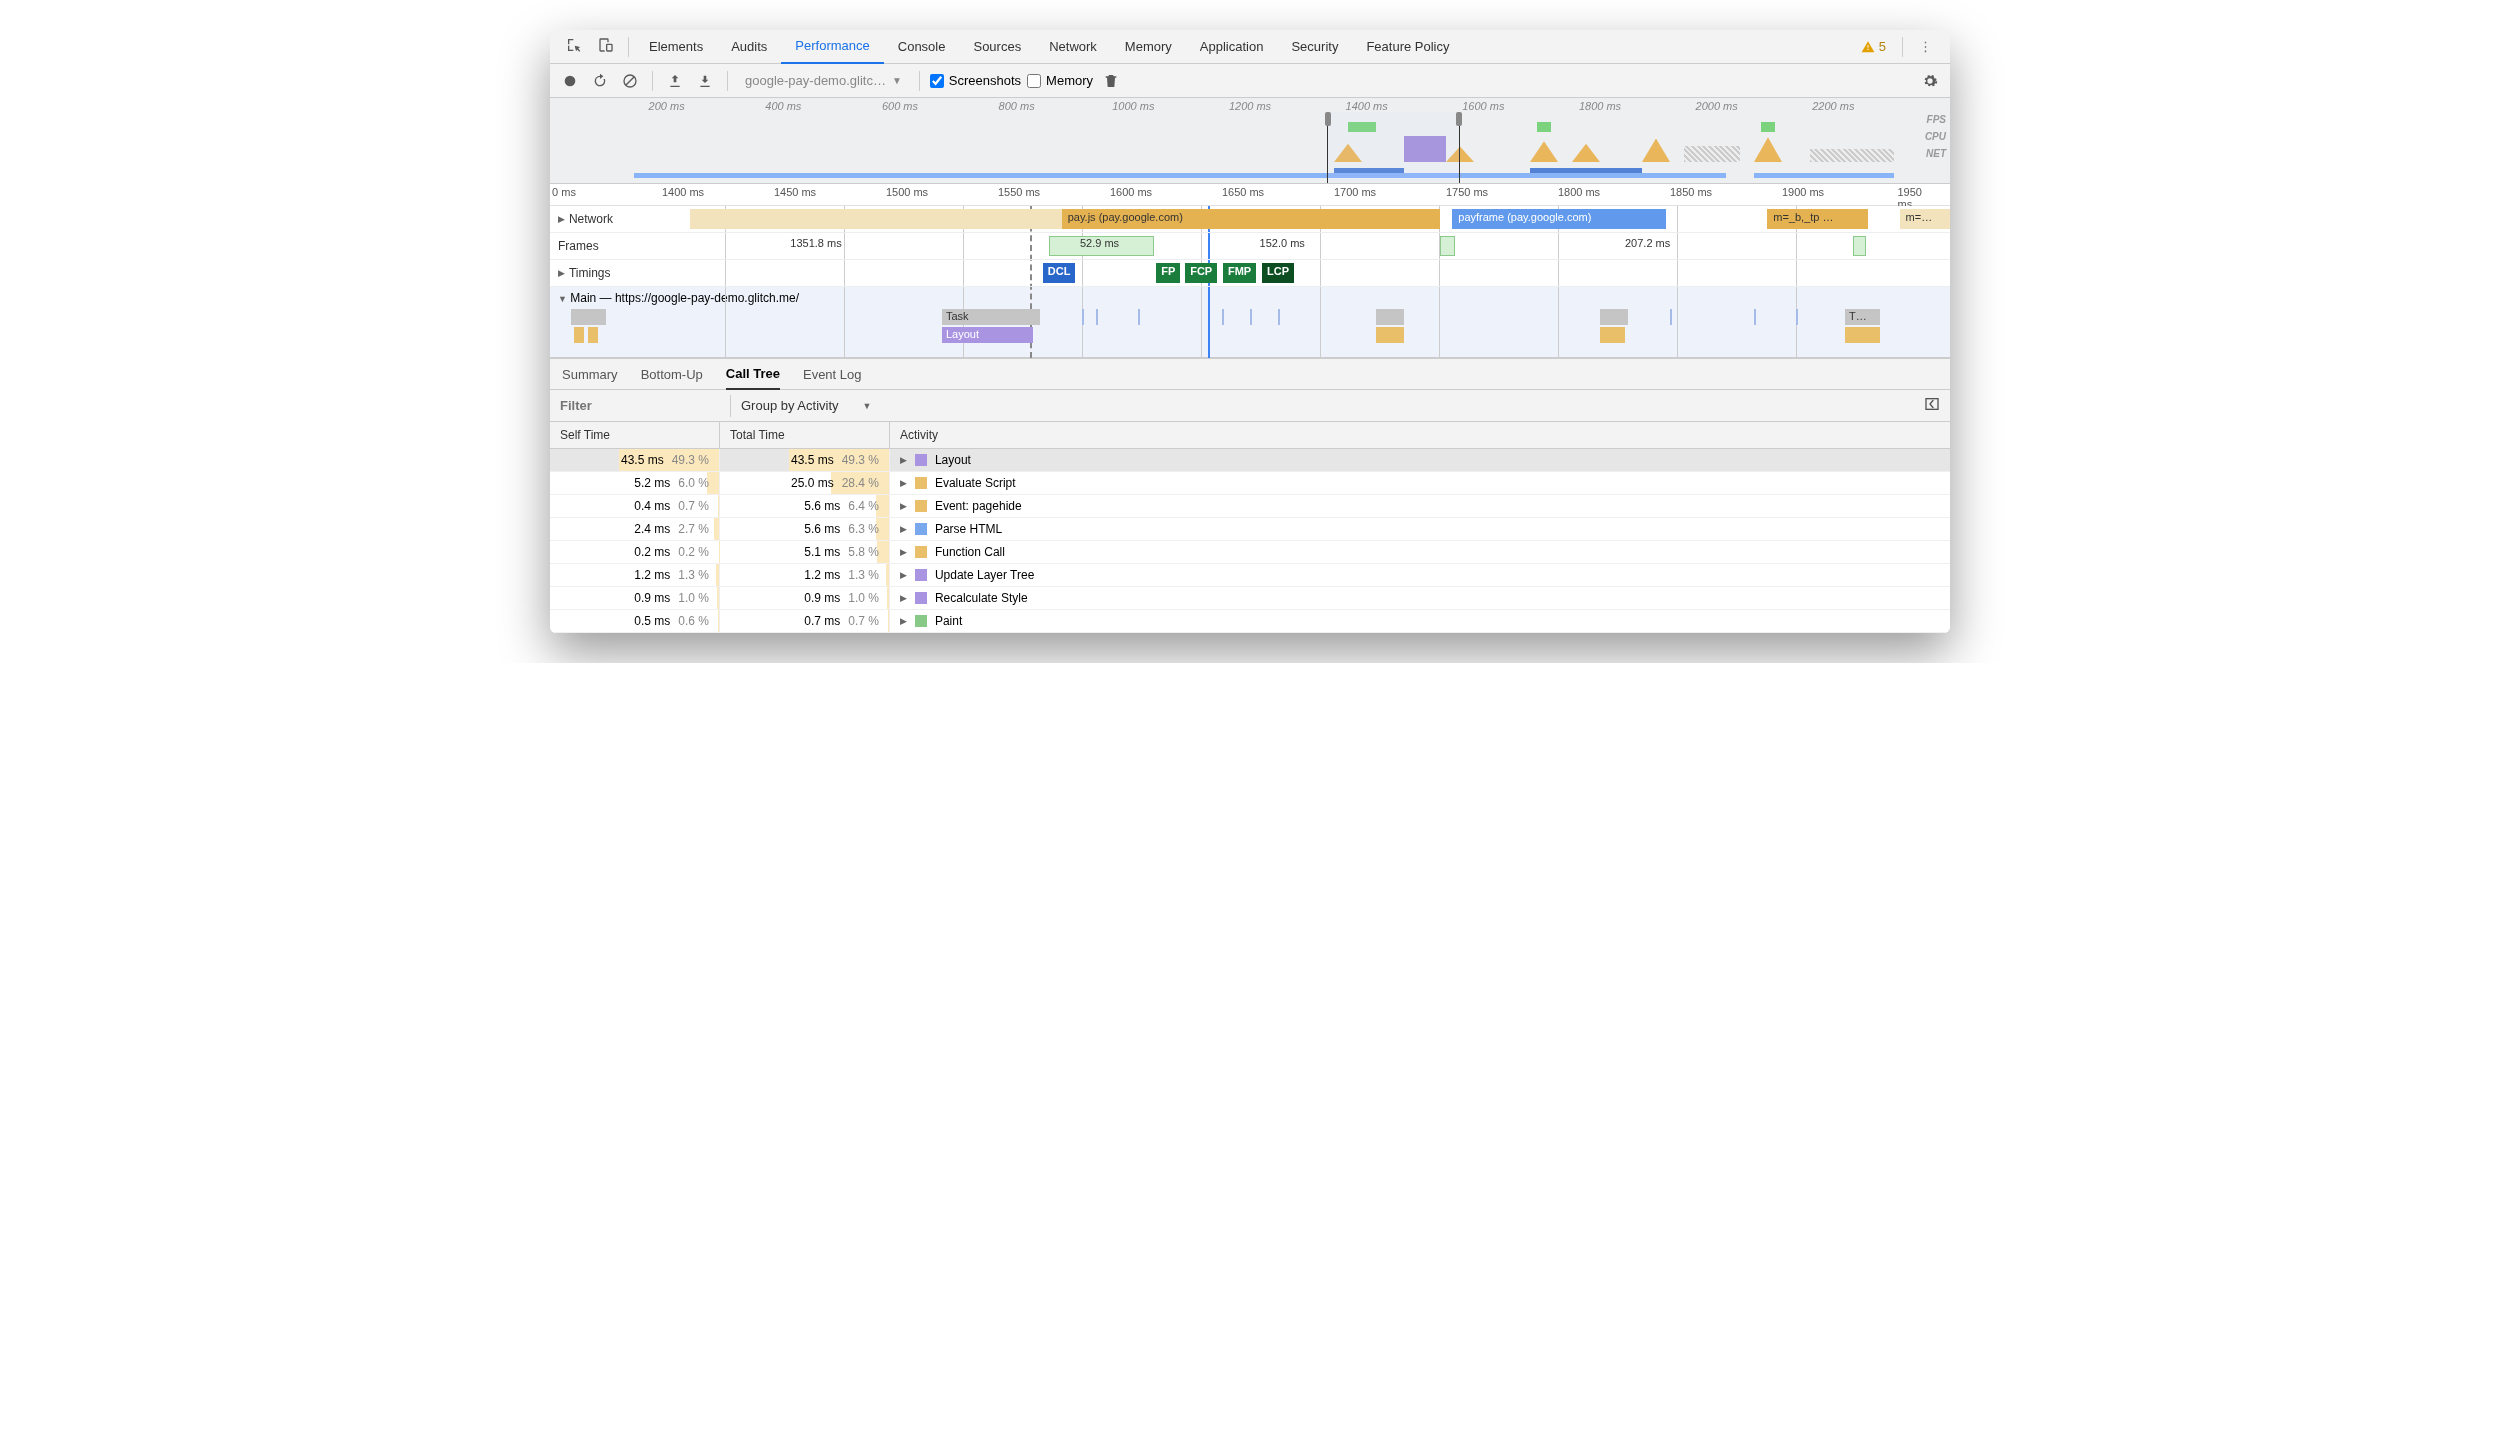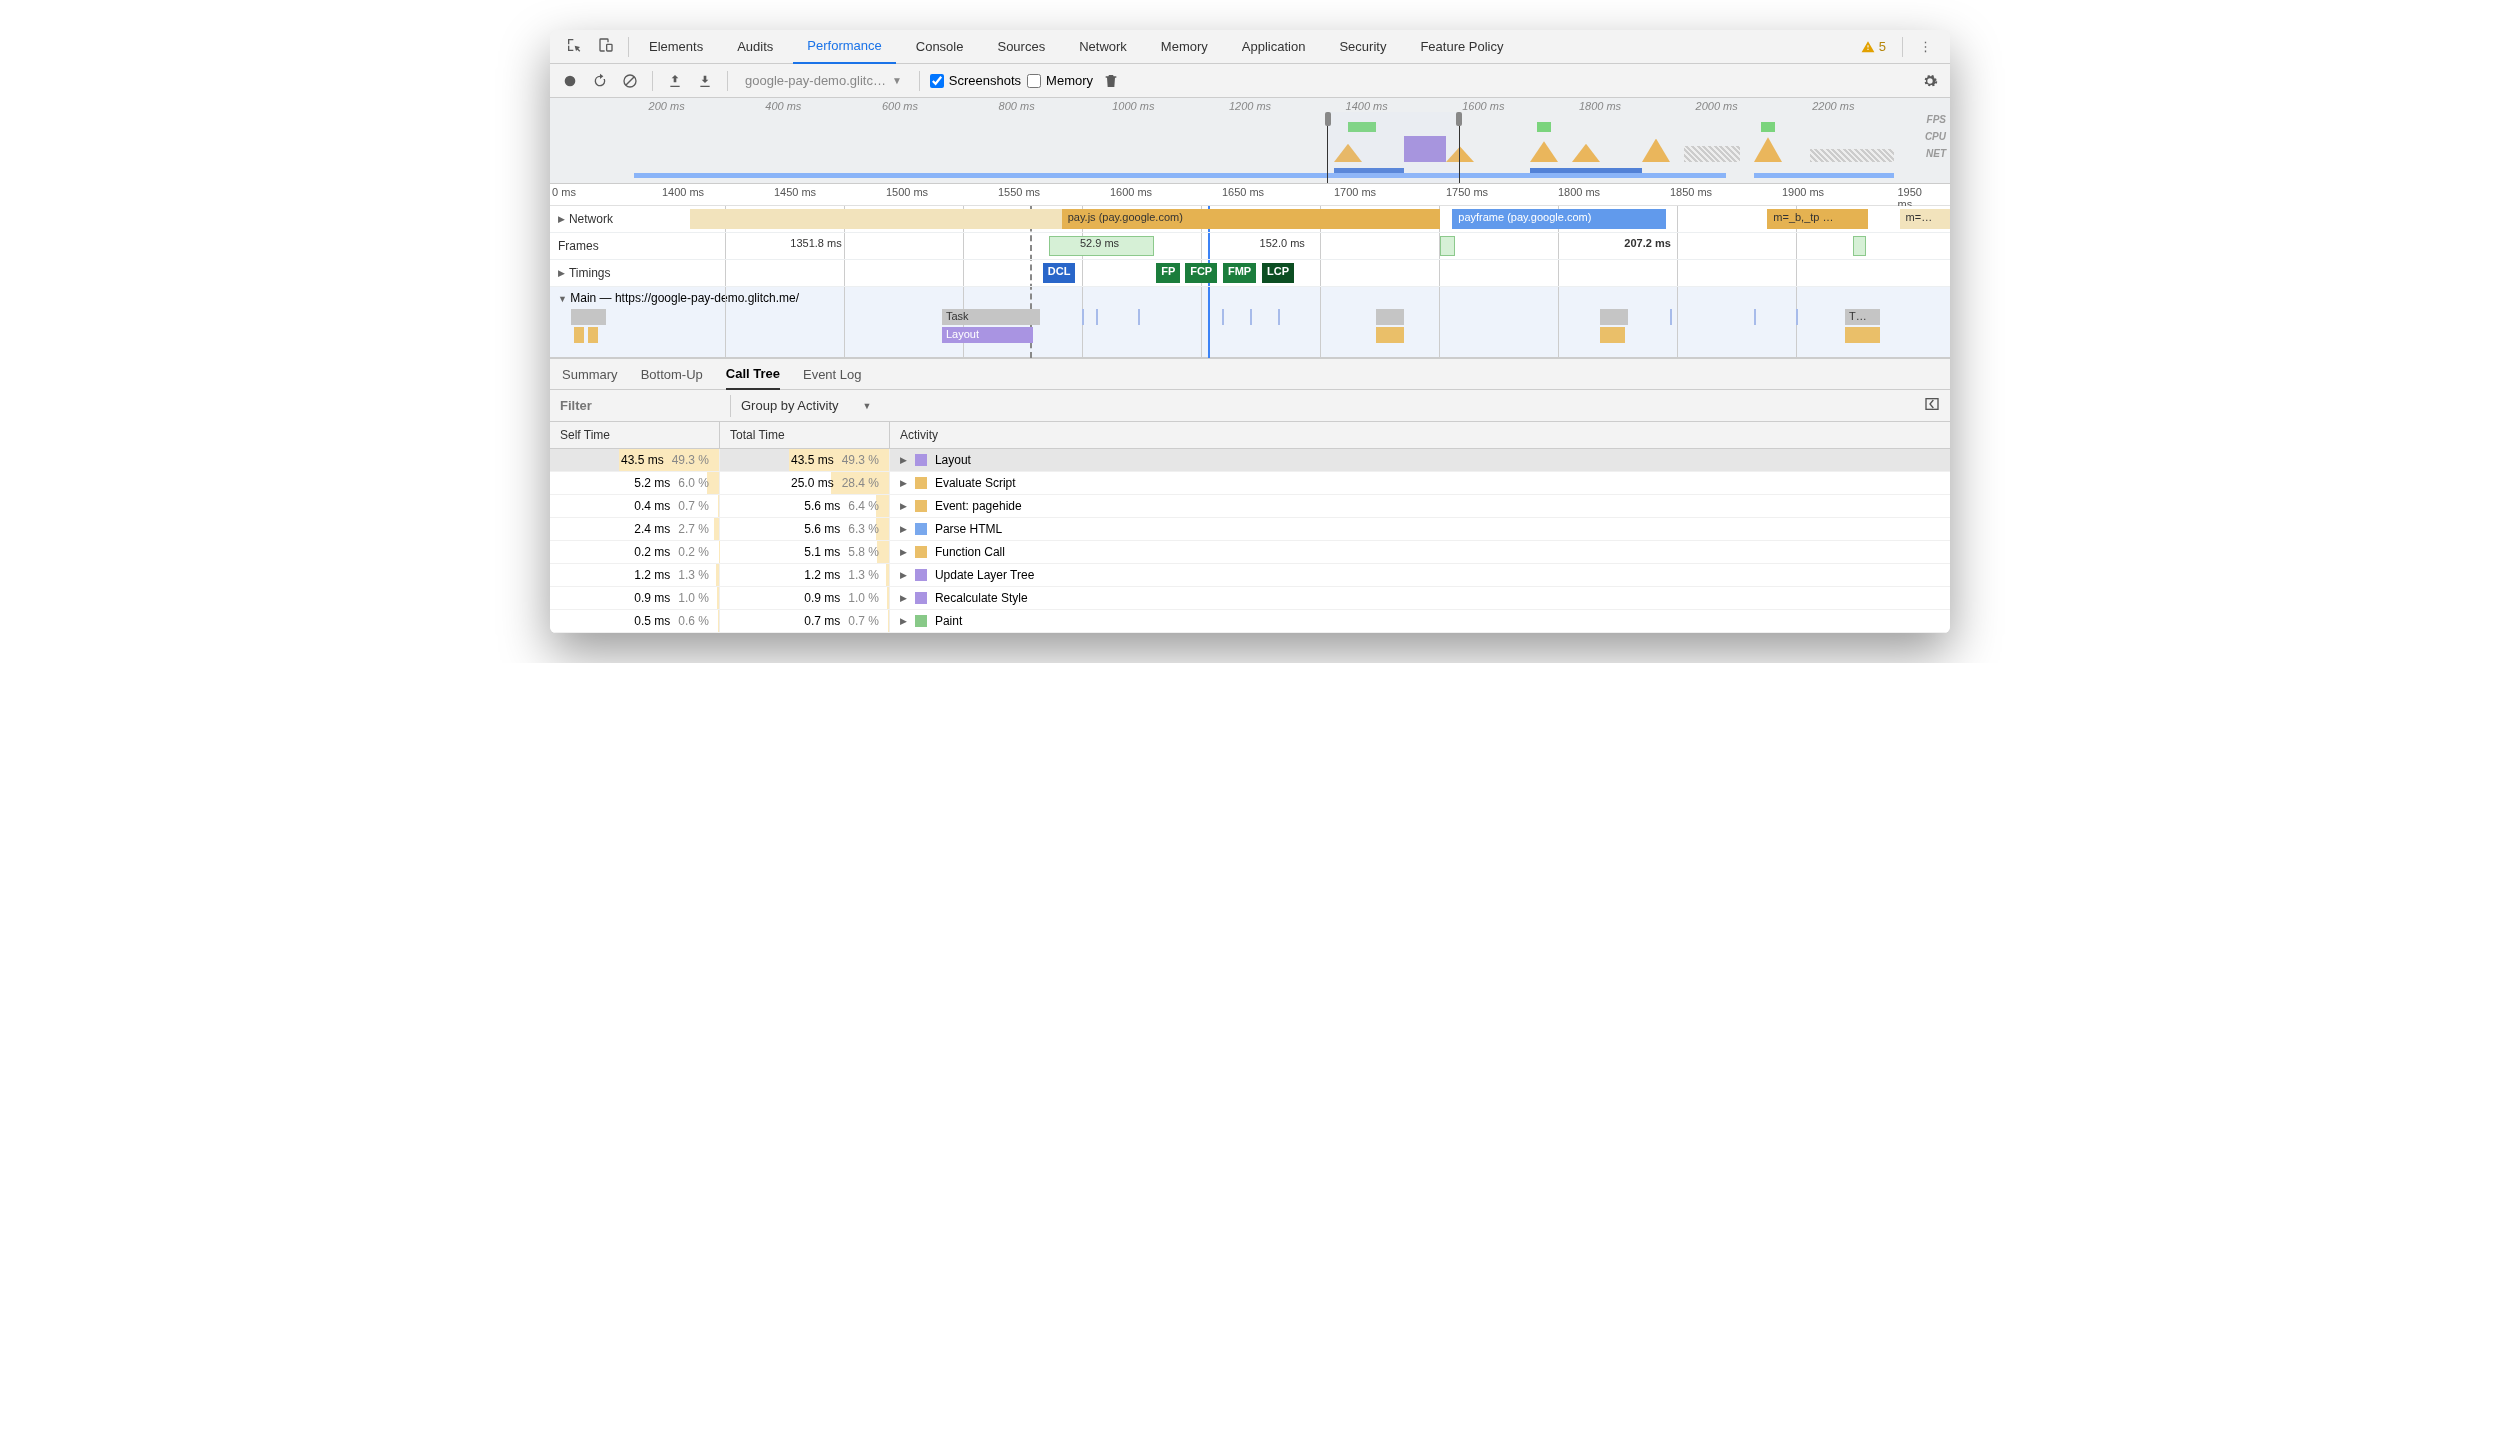--- a/index.html
+++ b/index.html
@@ -121,21 +121,21 @@
       <svg class="icon" viewBox="0 0 24 24">
           <path d="M3 3h8v2H5v6H3V3zm0 18v-8h2v6h6v2H3zm14-2l3 3 1.4-1.4-3-3L21 15l-8-2 2 8 2-2z"></path>
         </svg>
     </div>
     <div class="iconbtn">
       <svg class="icon" viewBox="0 0 24 24">
           <path d="M4 2h10a2 2 0 012 2v4h-2V4H4v16h6v2H4a2 2 0 01-2-2V4a2 2 0 012-2zm10 8h6a2 2 0 012 2v8a2 2 0 01-2 2h-6a2 2 0 01-2-2v-8a2 2 0 012-2zm0 2v8h6v-8h-6z"></path>
         </svg>
     </div>
     <div class="sep"></div>
-    <div id="main-tabs-container" style="display:flex;gap:6px;">
+    <div id="main-tabs-container" style="display:flex;">
         <div class="tab">Elements</div>
         <div class="tab">Audits</div>
         <div class="tab active">Performance</div>
         <div class="tab">Console</div>
         <div class="tab">Sources</div>
         <div class="tab">Network</div>
         <div class="tab">Memory</div>
         <div class="tab">Application</div>
         <div class="tab">Security</div>
         <div class="tab">Feature Policy</div>
@@ -301,21 +301,21 @@
     <div class="track">
       <div class="track-label">
           <span>Frames</span>
         </div>
       <div class="track-content">
         <div class="frame-text" style="left:10%;">1351.8 ms</div>
         <div class="frame-span" style="left:28.5%; width:8.3%;"></div>
         <div class="frame-text" style="left:32.5%;">52.9 ms</div>
         <div class="frame-text" style="left:47%;">152.0 ms</div>
         <div class="frame-span" style="left:59.5%; width:1.2%;"></div>
-        <div class="frame-text" style="left:76%;font-weight:bold;">207.2 ms</div>
+        <div class="frame-text" style="left:76%;">207.2 ms</div>
         <div class="frame-span" style="left:92.3%; width:1%;"></div>
       </div>
     </div>
 
     <div class="track">
       <div class="track-label">
           <span class="tri-sm">▶</span>
           <span>Timings</span>
         </div>
       <div class="track-content">

